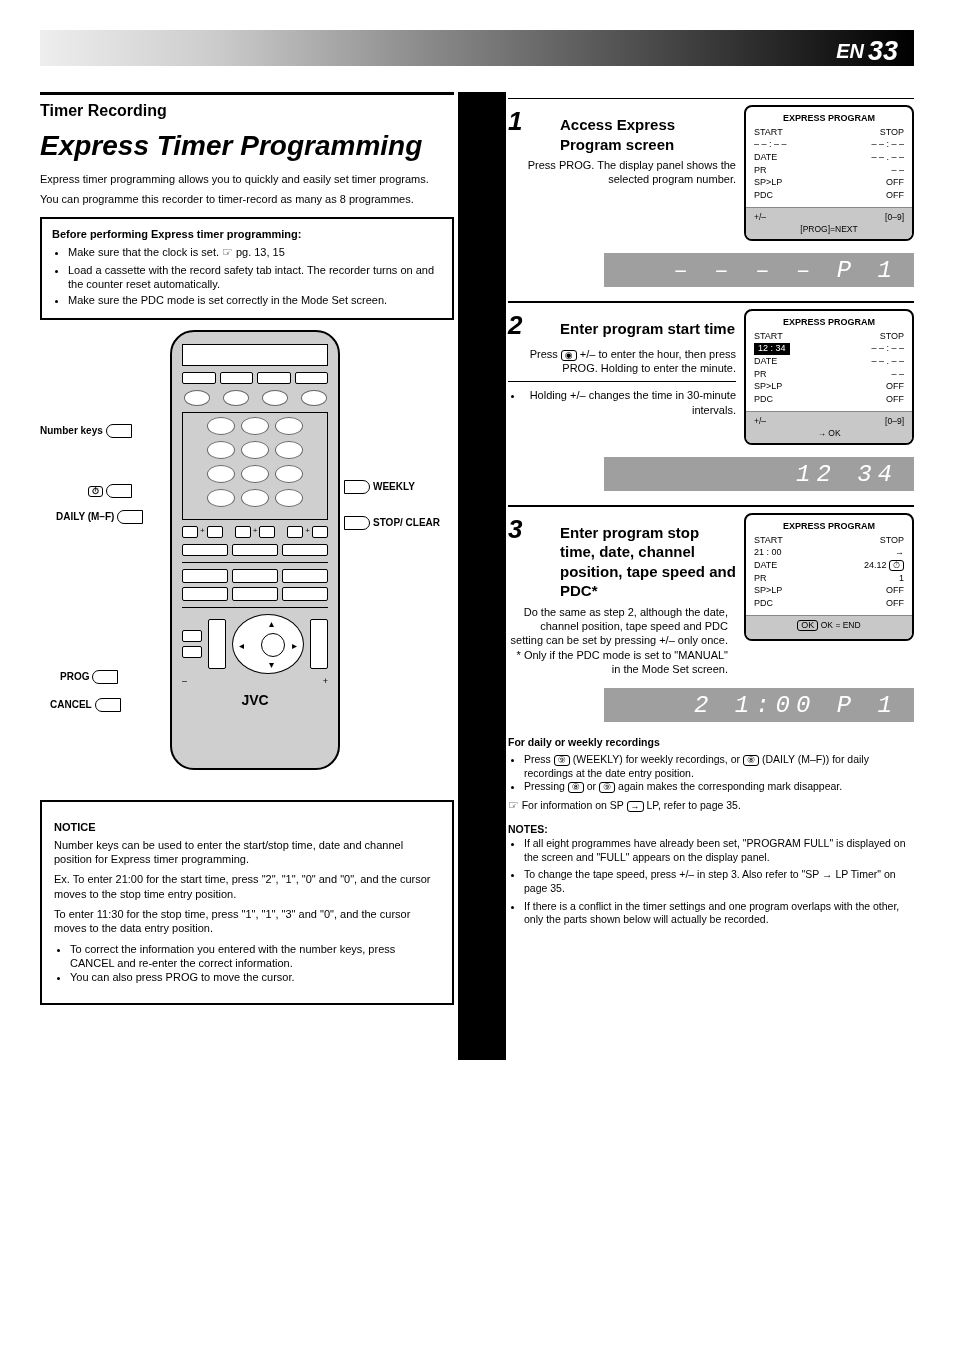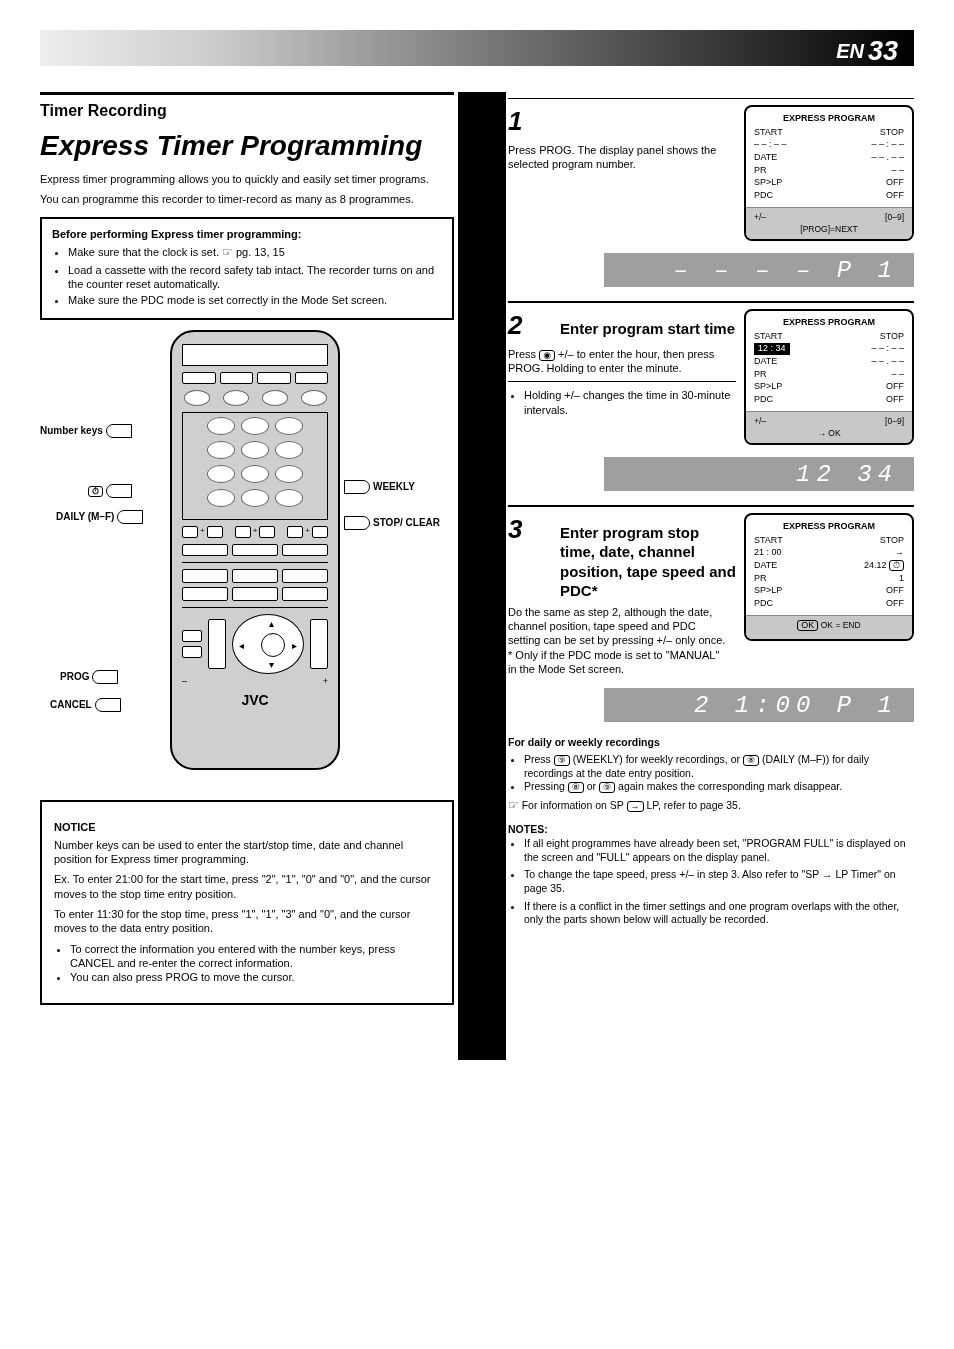--- a/index.html
+++ b/index.html
@@ -200,20 +200,21 @@
     flex-shrink: 0;
   }
   .step-title {
     font-size: 15px;
     font-weight: bold;
   }
   .step-body {
     margin-left: 0;
     margin-bottom: 6px;
     font-size: 11px;
+    text-align: right;
   }
   .step-block { margin-bottom: 14px; position: relative; }
   .rule-step { border: none; border-top: 2px solid #000; margin: 4px 0 6px; }
   .osd {
     float: right;
     width: 170px;
     border: 2px solid #000;
     border-radius: 8px;
     background: #fff;
     margin-left: 8px;
@@ -451,20 +452,21 @@
       <div class="osd-bot">
         <div class="osd-row">
           <span>+/–</span>
           <span>[0–9]</span>
         </div>
         <div style="text-align:center;">[PROG]=NEXT</div>
       </div>
     </div>
     <div class="step-head">
       <div class="step-num">1</div>
+      <div class="step-title">Access Express Program screen</div>
     </div>
     <div class="step-body">Press PROG. The display panel shows the selected program number.</div>
     <div class="clr"></div>
     <div class="vfd">– – – – P 1</div>
   </div>
 
   <hr class="rule-step">
 
   <div class="step-block">
     <div class="osd">

